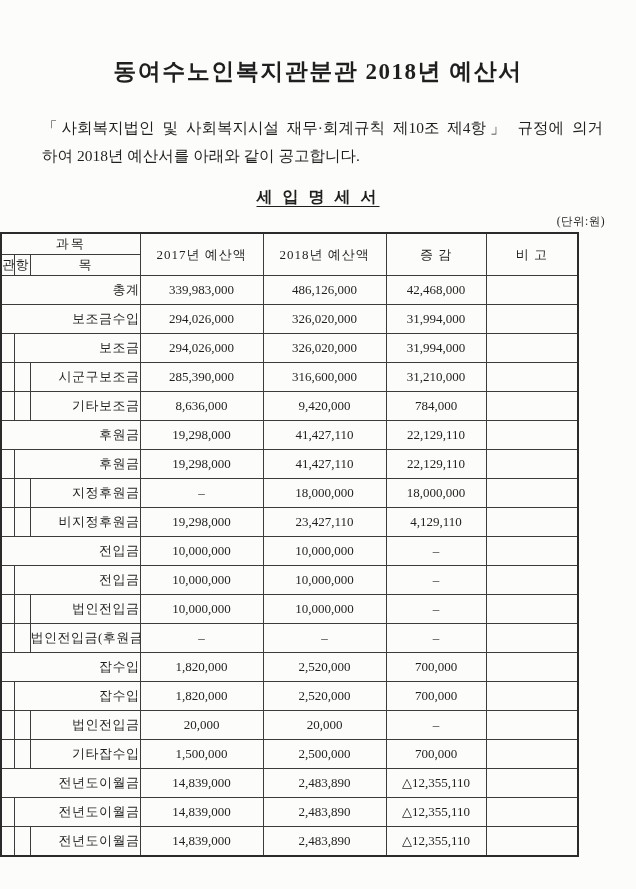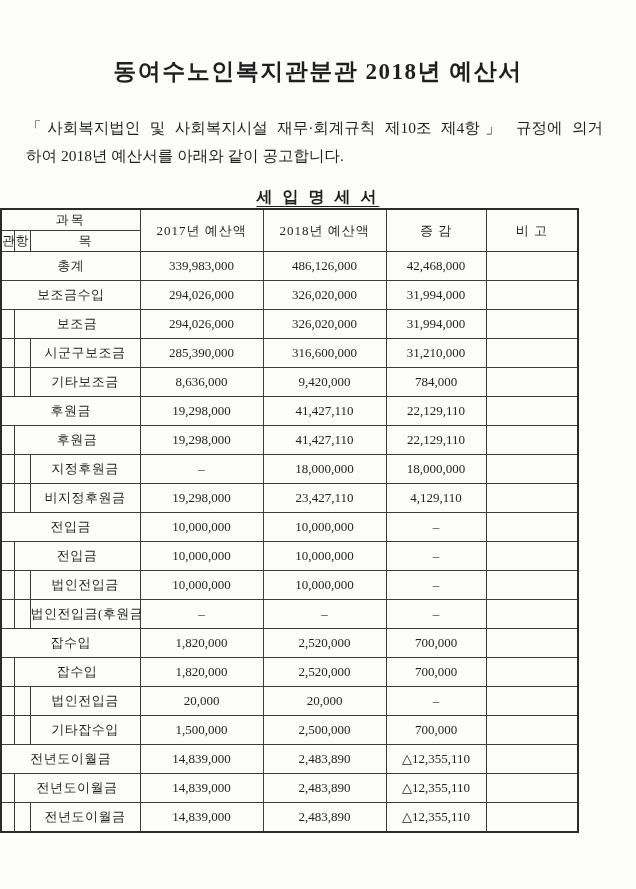--- a/index.html
+++ b/index.html
@@ -18,21 +18,21 @@
     text-align: center;
     font-size: 23px;
     font-weight: bold;
     letter-spacing: 1.5px;
   }
   .intro {
     margin: 27px 33px 0 26px;
     font-size: 15.5px;
     line-height: 28px;
   }
-  .intro-line { display: block; }
+  .intro-line { display: block; margin-left: 16px; }
   .intro-line-1 { text-align: justify; text-align-last: justify; }
   .section-title {
     margin: 17px 0 0 0;
     text-align: center;
     font-size: 16px;
     font-weight: bold;
     letter-spacing: 3px;
     text-decoration: underline;
     text-underline-offset: 4px;
   }
@@ -54,39 +54,40 @@
     font-size: 13px;
     height: 28px;
     vertical-align: middle;
     overflow: hidden;
     white-space: nowrap;
   }
   .budget-table thead tr td { height: 20px; }
   .h-subject { text-align: center; letter-spacing: 2px; }
   .h-col     { text-align: center; letter-spacing: 1px; }
   .h-sub     { text-align: center; }
-  .c-label   { text-align: center; letter-spacing: 0.5px; }
+  .c-label   { text-align: right; letter-spacing: 0.5px; }
   .c-num     { text-align: center; padding-right: 9px; }
   .c-note    {}
   .bt-hide   { border-top-style: hidden; }
 </style>
 </head>
 <body>
 
 <div class="page">
 
   <h1 class="title">동여수노인복지관분관 2018년 예산서</h1>
 
   <p class="intro">
     <span class="intro-line intro-line-1">「사회복지법인 및 사회복지시설 재무·회계규칙 제10조 제4항」 규정에 의거</span>
     <span class="intro-line">하여 2018년 예산서를 아래와 같이 공고합니다.</span>
   </p>
 
   <h2 class="section-title">세 입 명 세 서</h2>
 
+  <div class="unit-label">(단위:원)</div>
 
   <table class="budget-table">
     <colgroup>
       <col style="width:13px">
         <col style="width:16px">
         <col style="width:110px">
       <col style="width:123px">
         <col style="width:123px">
         <col style="width:100px">
         <col style="width:92px">

